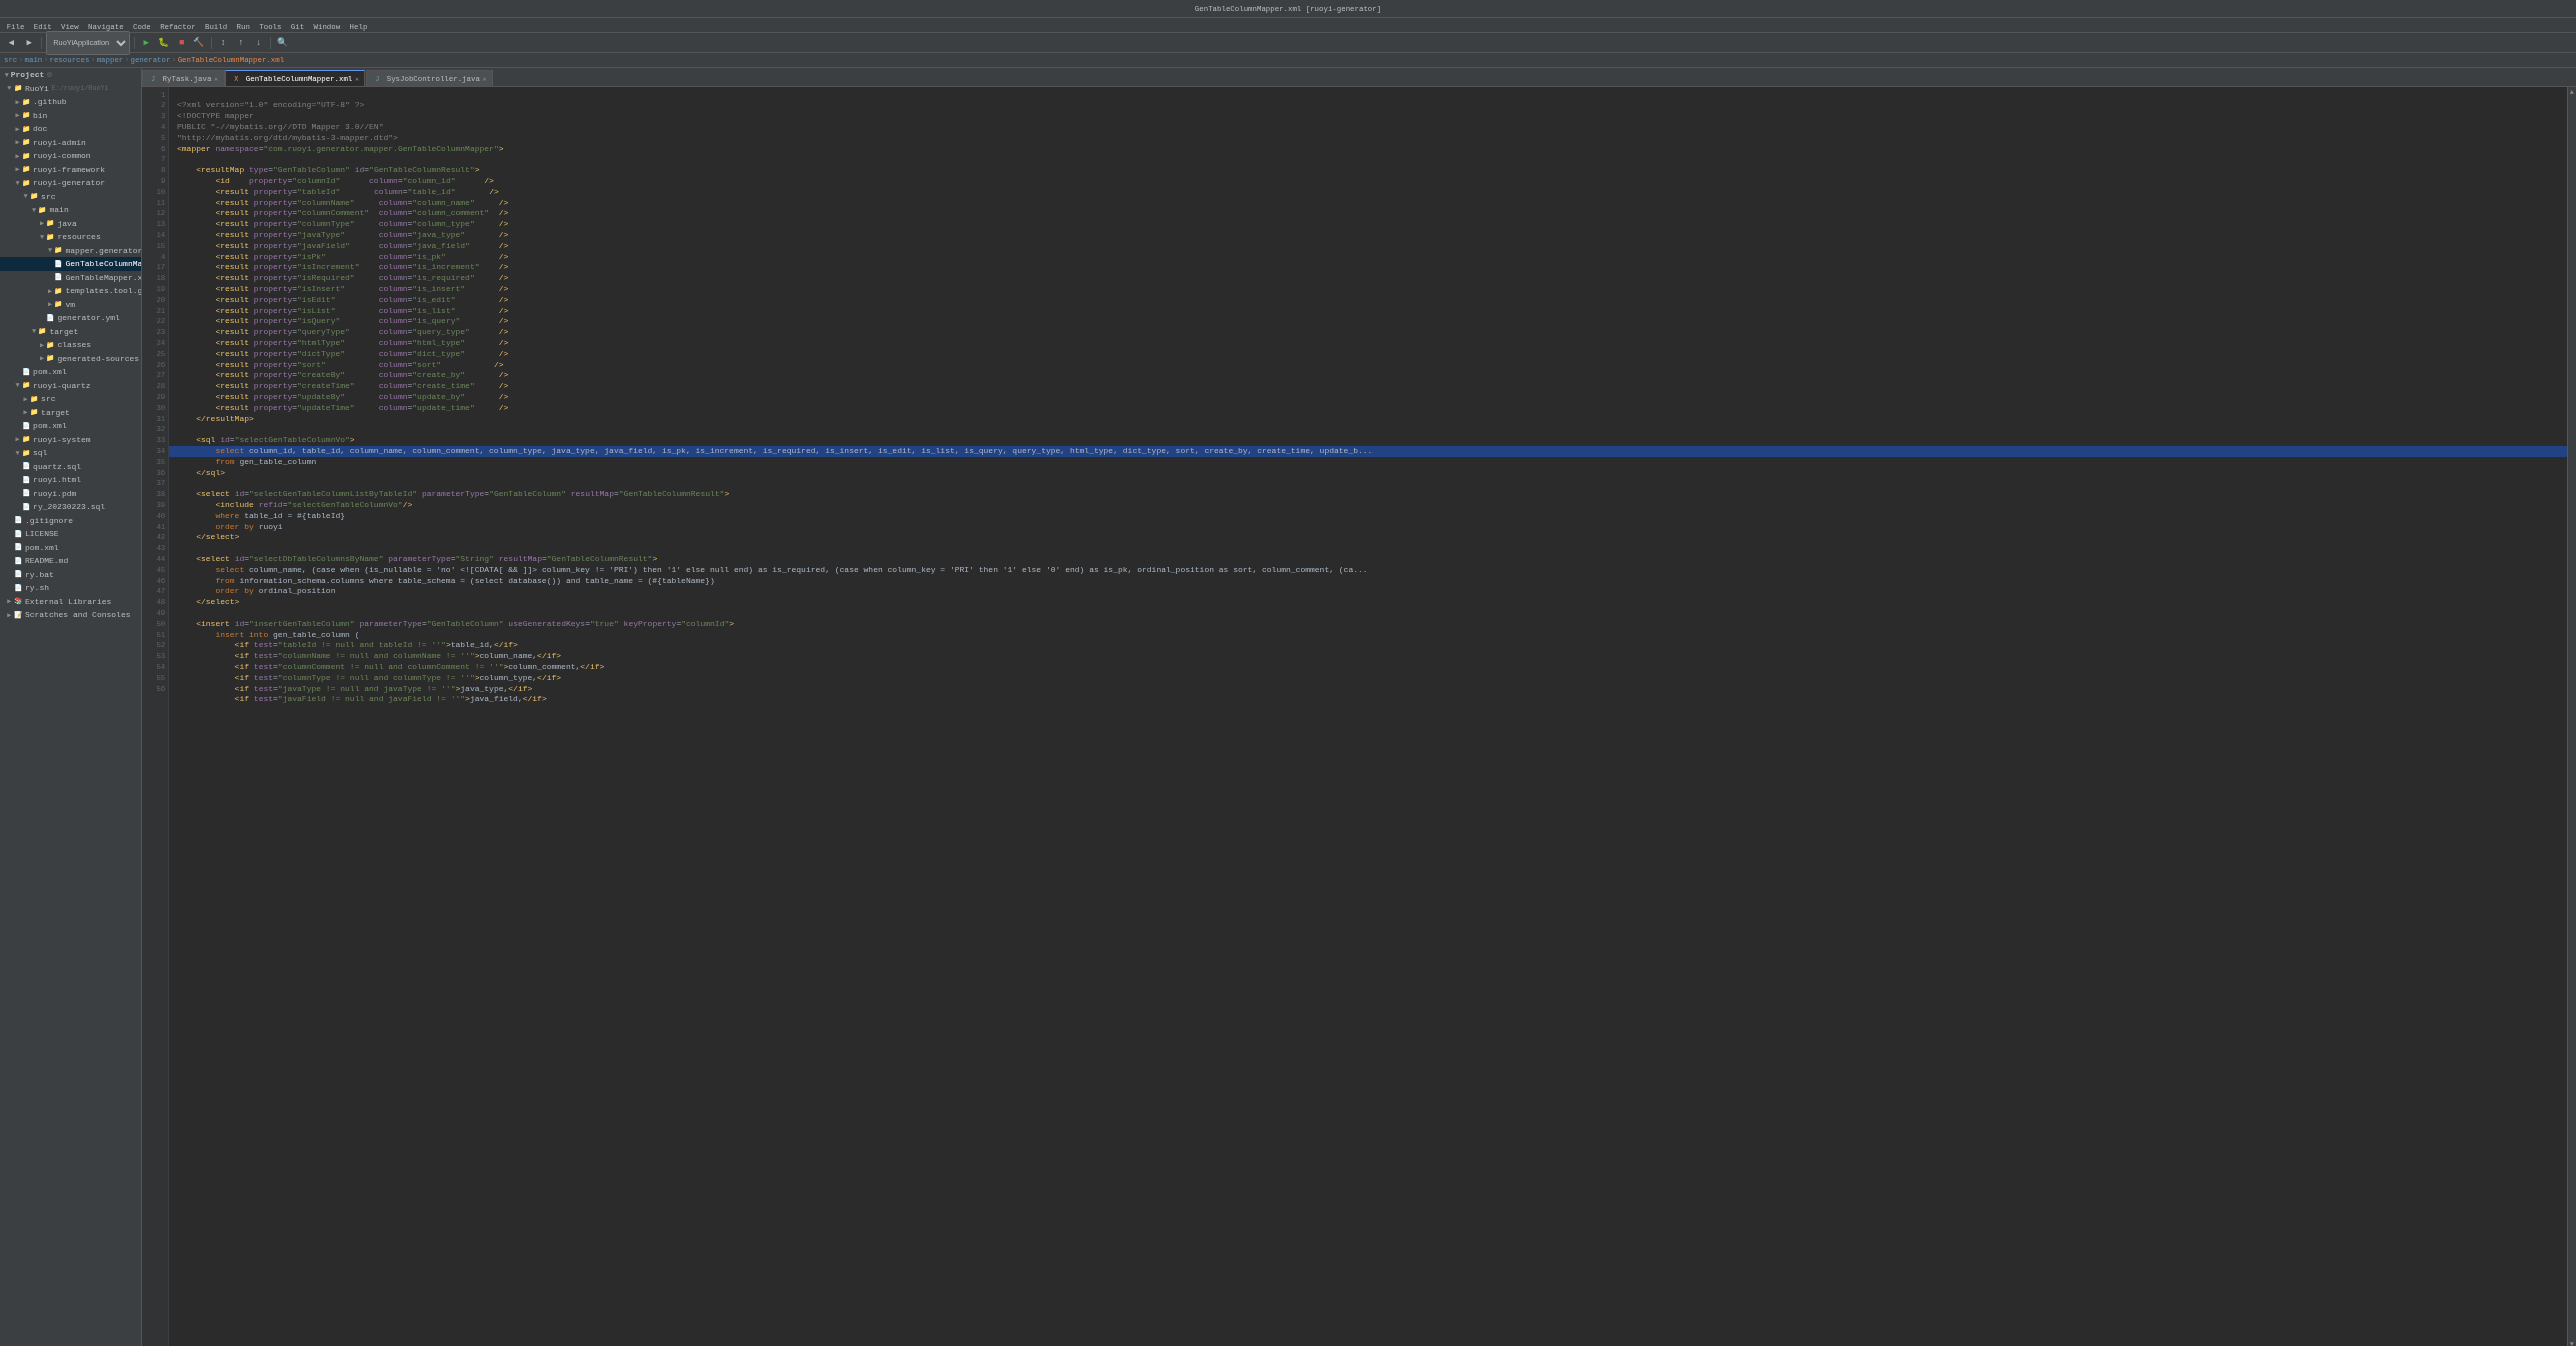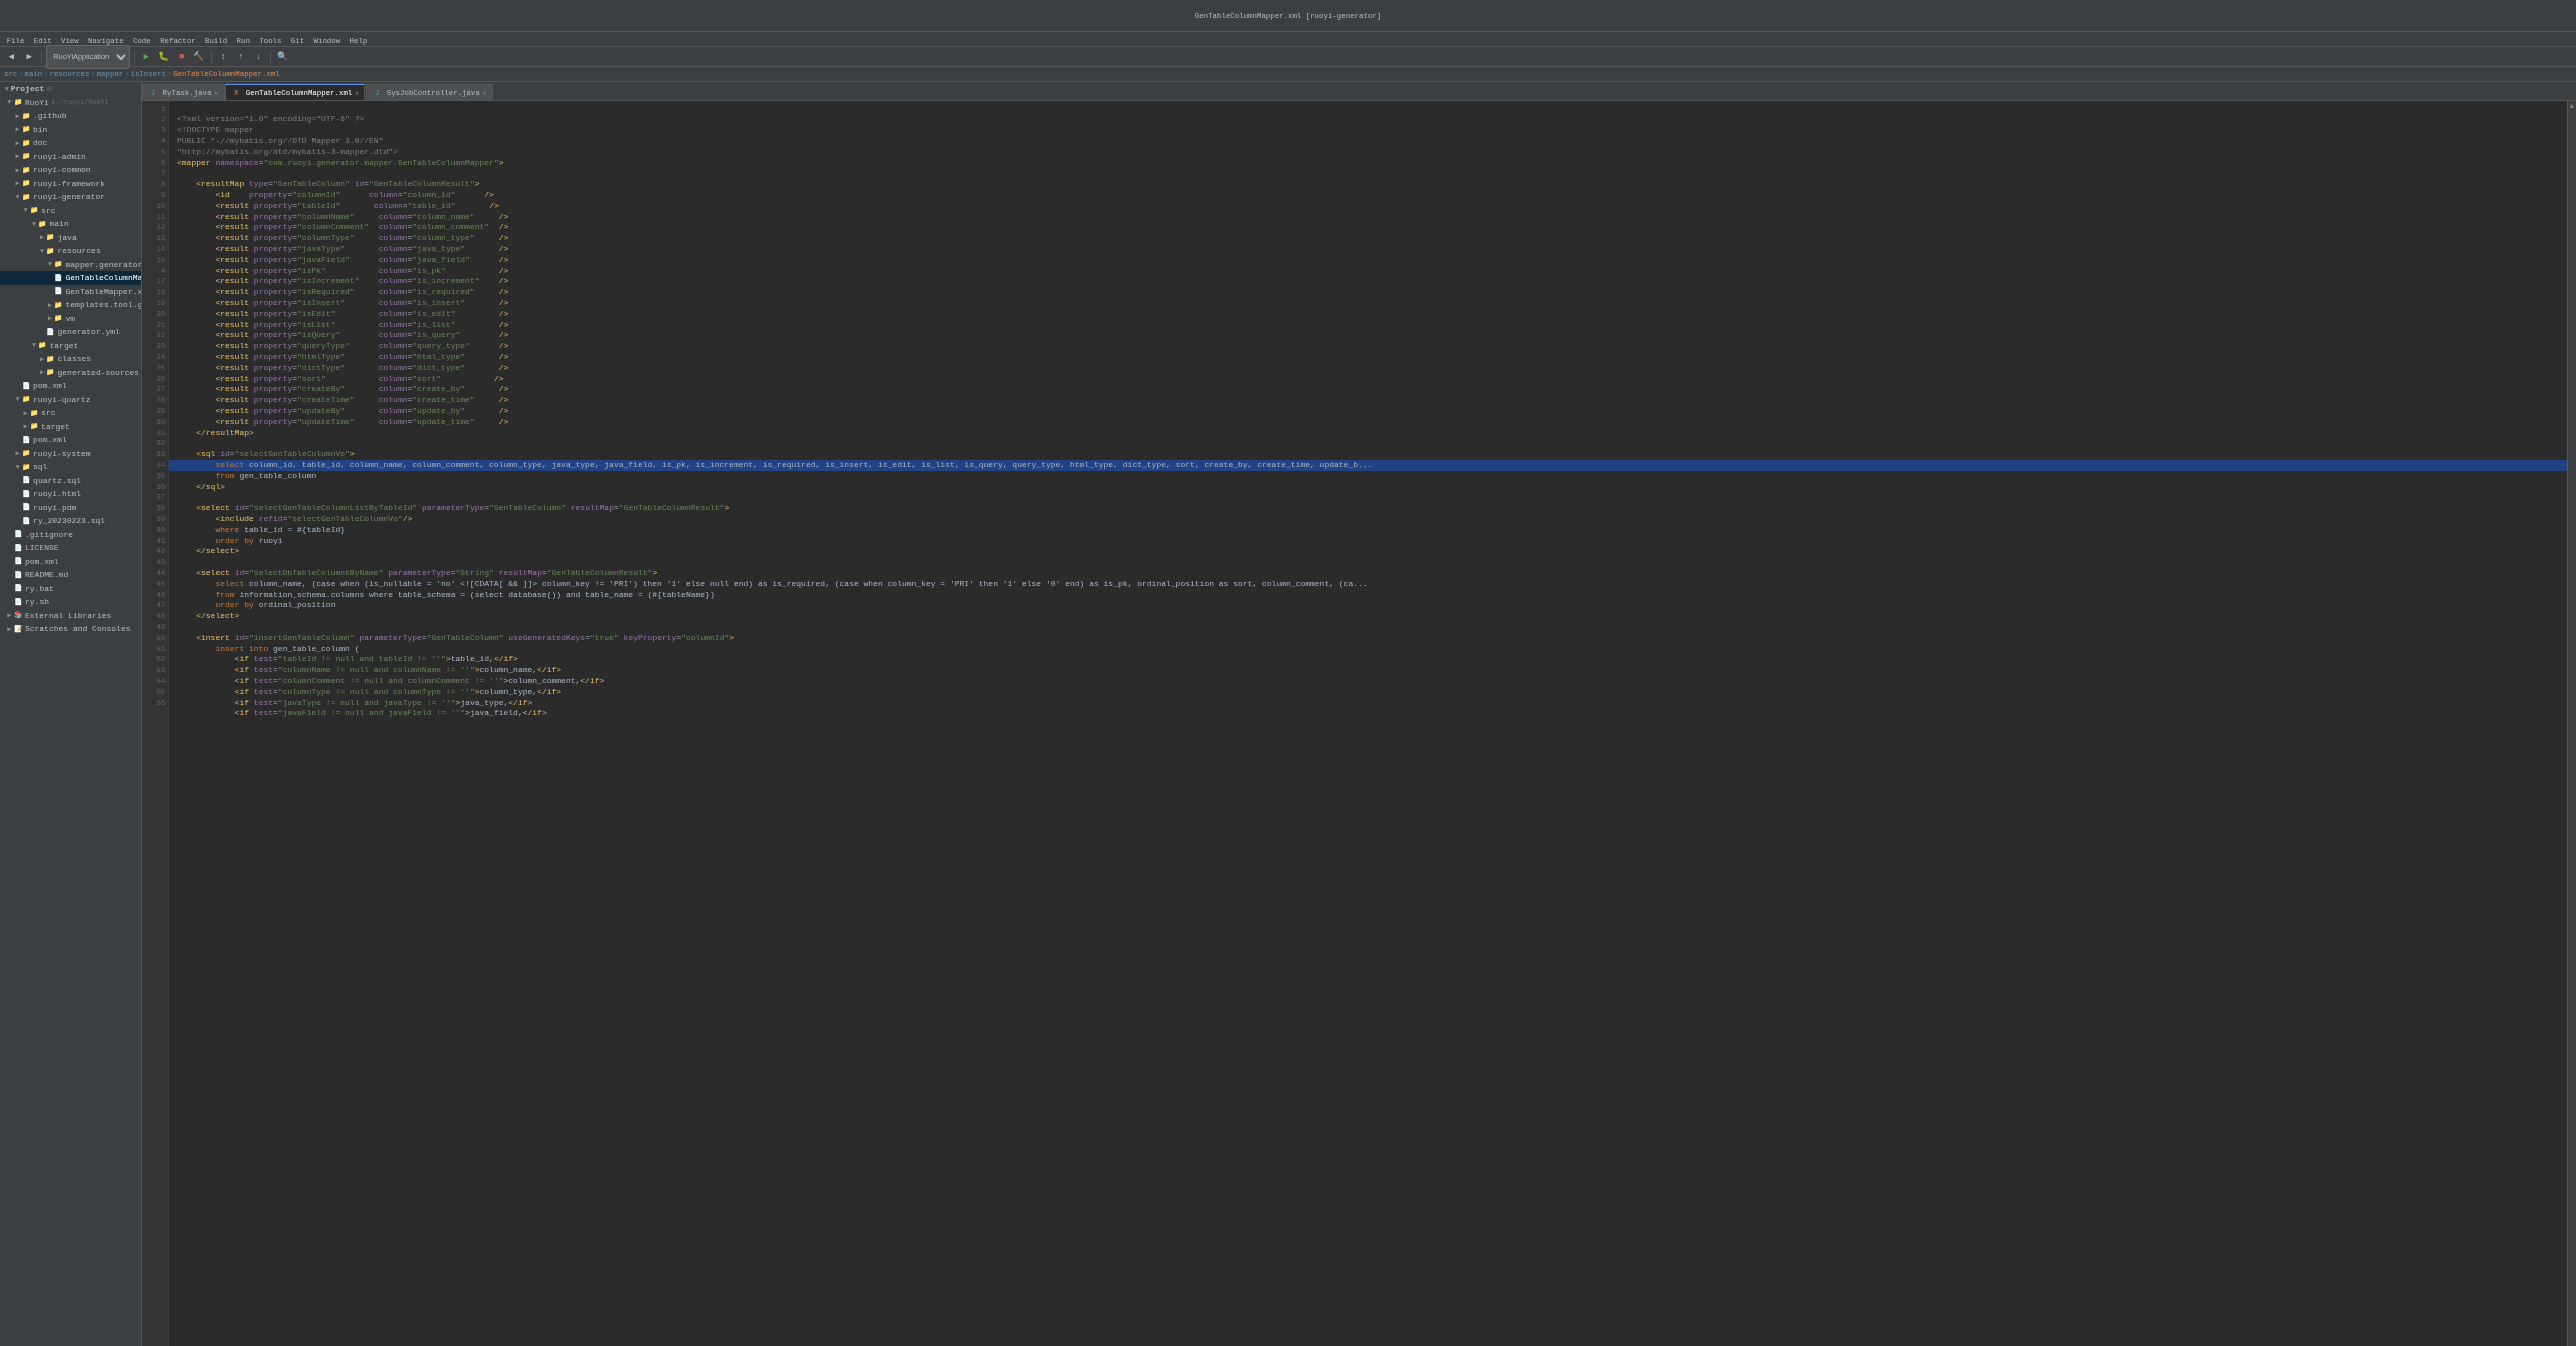--- a/index.html
+++ b/index.html
@@ -9,21 +9,21 @@
       font-family: 'Courier New', monospace;
       font-size: 8px;
       overflow: hidden;
       width: 100vw;
       height: 100vh;
     }
 
     
     #title-bar {
       background: #3c3f41;
-      height: 32px;
+      height: 18px;
       display: flex;
       align-items: center;
       justify-content: center;
       color: #bbbbbb;
       font-size: 7.4px;
       border-bottom: 0.7px solid #555;
       flex-shrink: 0;
     }
 
     
@@ -281,21 +281,21 @@
 
 <div id="breadcrumb">
   <span style="cursor:pointer;color:#6897bb;">src</span>
   <span class="breadcrumb-sep"> › </span>
   <span style="cursor:pointer;color:#6897bb;">main</span>
   <span class="breadcrumb-sep"> › </span>
   <span style="cursor:pointer;color:#6897bb;">resources</span>
   <span class="breadcrumb-sep"> › </span>
   <span style="cursor:pointer;color:#6897bb;">mapper</span>
   <span class="breadcrumb-sep"> › </span>
-  <span style="cursor:pointer;color:#6897bb;">isInsert</span>
+  <span style="cursor:pointer;color:#6897bb;">generator</span>
   <span class="breadcrumb-sep"> › </span>
   <span style="color:#e8884c;">GenTableColumnMapper.xml</span>
 </div>
 
 <div id="main-layout">
 
   <div id="sidebar">
     <div class="tree-item">
       <span class="tree-arrow">▼</span>
       <span style="font-weight:bold;">Project</span>

